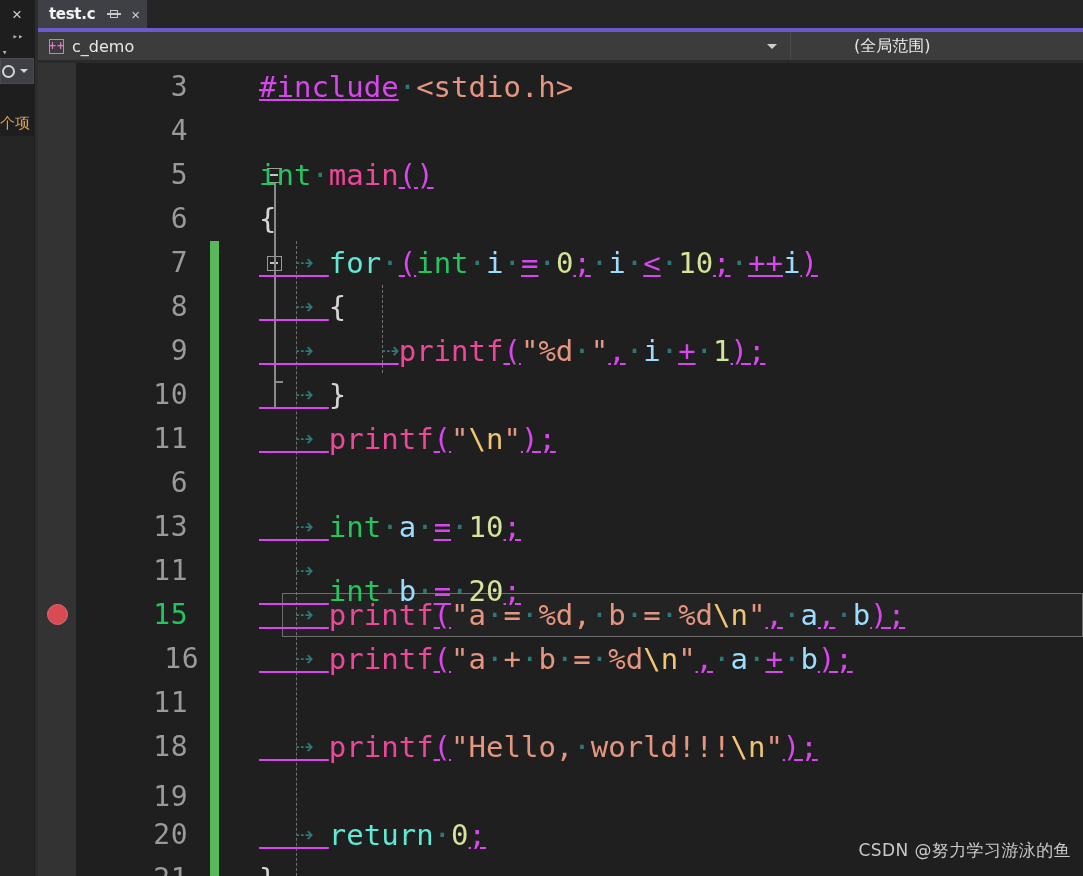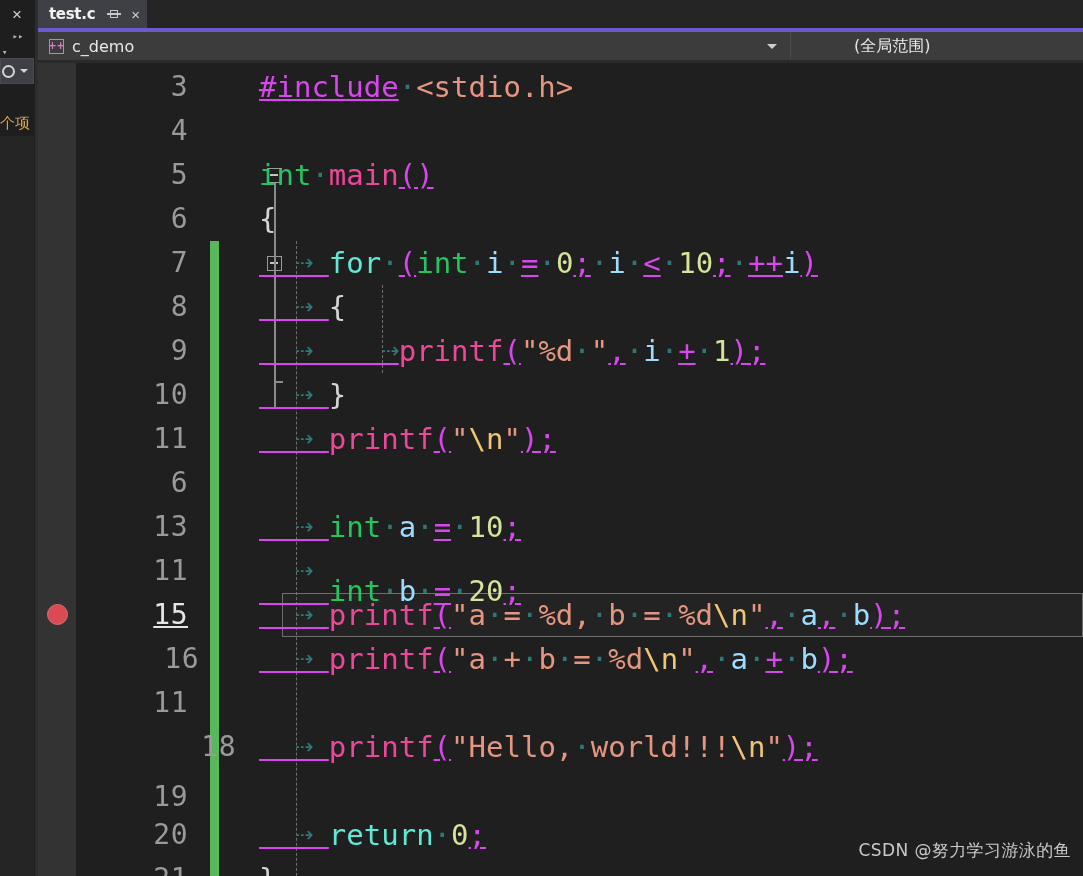--- a/index.html
+++ b/index.html
@@ -221,21 +221,21 @@
   .lnum {
     position: absolute; left: 38px;
     width: 112px;
     text-align: right;
     color: #9a9a9a;
     font-size: 28px;
     line-height: 44px;
     font-family: "DejaVu Sans Mono", monospace;
     letter-spacing: 0.5px;
   }
-  .lnum.cur { color: #e5e5e5; text-decoration: underline; }
+  .lnum.cur { color: #22c55e; }
 
   .code {
     position: absolute; left: 221px;
     top: 0; height: 44px;
     line-height: 44px;
     font-size: 29px;
     font-family: "DejaVu Sans Mono", monospace;
     white-space: pre;
     color: #d6d6d6;
     letter-spacing: 0px;
@@ -453,21 +453,21 @@
         <div class="code"><span class="t-plain">    </span><span class="t-fn">printf</span><span class="t-plain">(</span><span class="t-str">"a</span><span class="t-ws">·</span><span class="t-str">=</span><span class="t-ws">·</span><span class="t-str">%d,</span><span class="t-ws">·</span><span class="t-str">b</span><span class="t-ws">·</span><span class="t-str">=</span><span class="t-ws">·</span><span class="t-str">%d</span><span class="t-esc">\n</span><span class="t-str">"</span><span class="t-plain">,</span><span class="t-ws">·</span><span class="t-var">a</span><span class="t-plain">,</span><span class="t-ws">·</span><span class="t-var">b</span><span class="t-plain">);</span></div>
       </div>
       <div class="lnum" style="top: 574px; padding-left: 11px;">16</div>
       <div class="line" style="top: 574px;">
         <div class="code"><span class="t-plain">    </span><span class="t-fn">printf</span><span class="t-plain">(</span><span class="t-str">"a</span><span class="t-ws">·</span><span class="t-str">+</span><span class="t-ws">·</span><span class="t-str">b</span><span class="t-ws">·</span><span class="t-str">=</span><span class="t-ws">·</span><span class="t-str">%d</span><span class="t-esc">\n</span><span class="t-str">"</span><span class="t-plain">,</span><span class="t-ws">·</span><span class="t-var">a</span><span class="t-ws">·</span><span class="t-plain">+</span><span class="t-ws">·</span><span class="t-var">b</span><span class="t-plain">);</span></div>
       </div>
       <div class="lnum" style="top: 618px;">11</div>
       <div class="line" style="top: 618px;">
         <div class="code"></div>
       </div>
-      <div class="lnum" style="top: 662px; padding-left: 48px;">18</div>
+      <div class="lnum" style="top: 662px;">18</div>
       <div class="line" style="top: 662px;">
         <div class="code"><span class="t-plain">    </span><span class="t-fn">printf</span><span class="t-plain">(</span><span class="t-str">"Hello,</span><span class="t-ws">·</span><span class="t-str">world!!!</span><span class="t-esc">\n</span><span class="t-str">"</span><span class="t-plain">);</span></div>
       </div>
       <div class="lnum" style="top: 712px;">19</div>
       <div class="line" style="top: 706px;">
         <div class="code"></div>
       </div>
       <div class="lnum" style="top: 750px;">20</div>
       <div class="line" style="top: 750px;">
         <div class="code"><span class="t-plain">    </span><span class="t-kw">return</span><span class="t-ws">·</span><span class="t-num">0</span><span class="t-plain">;</span></div>

